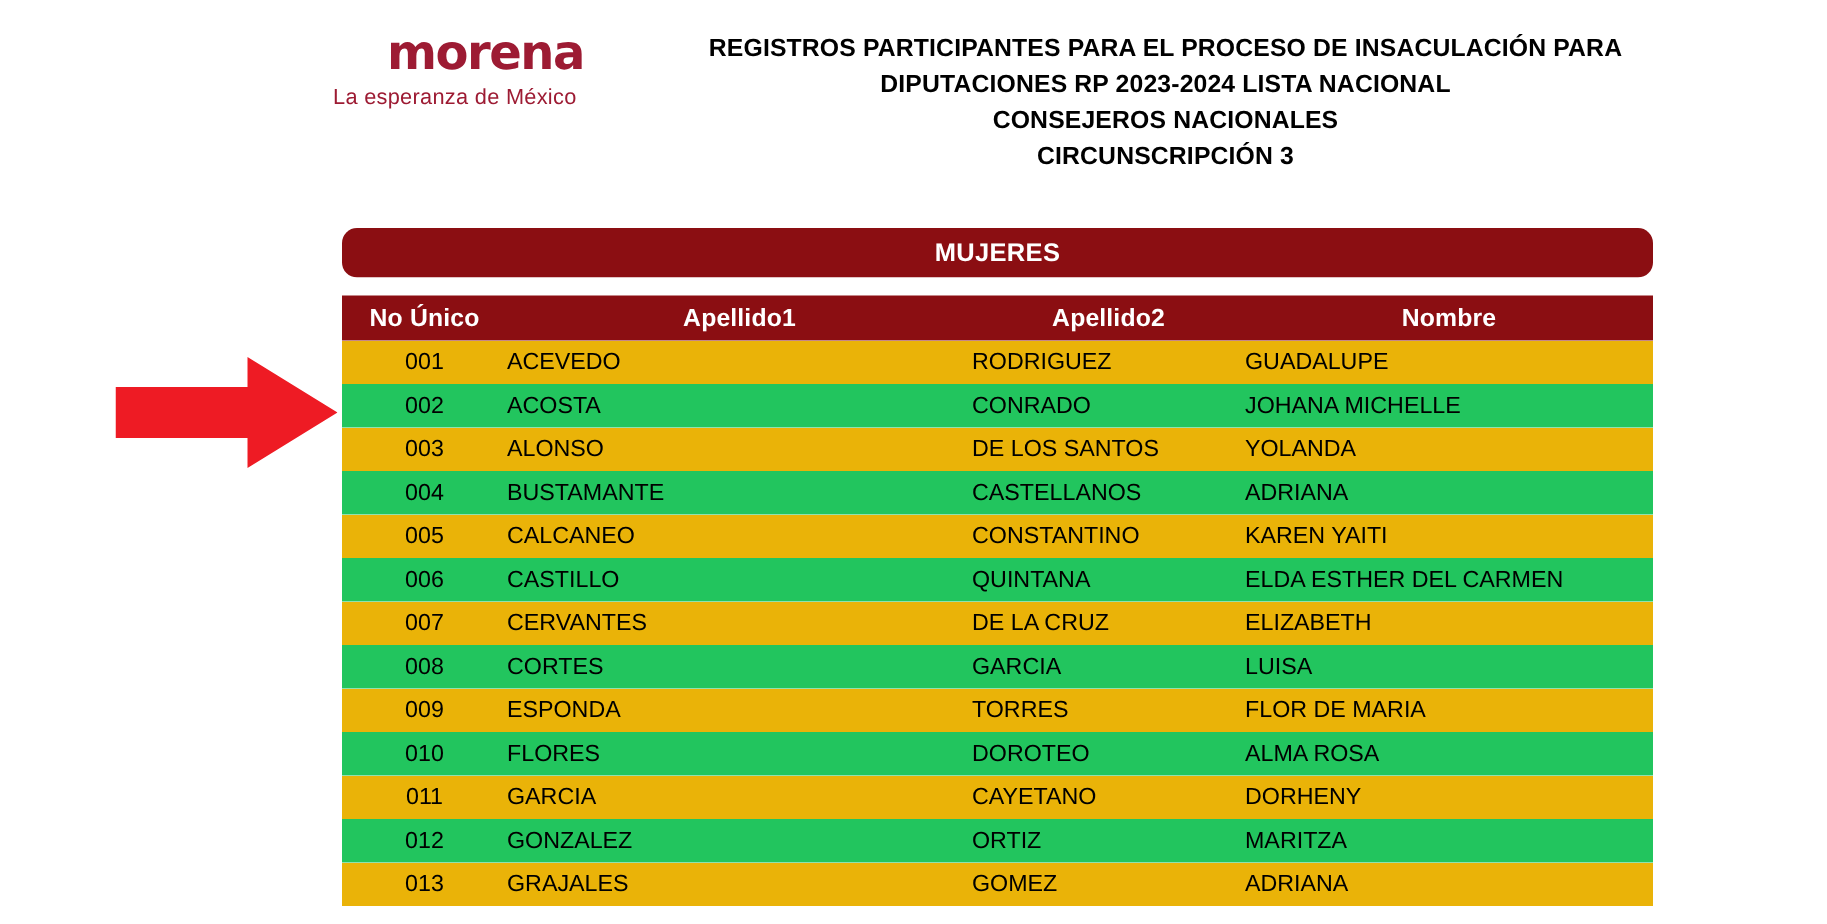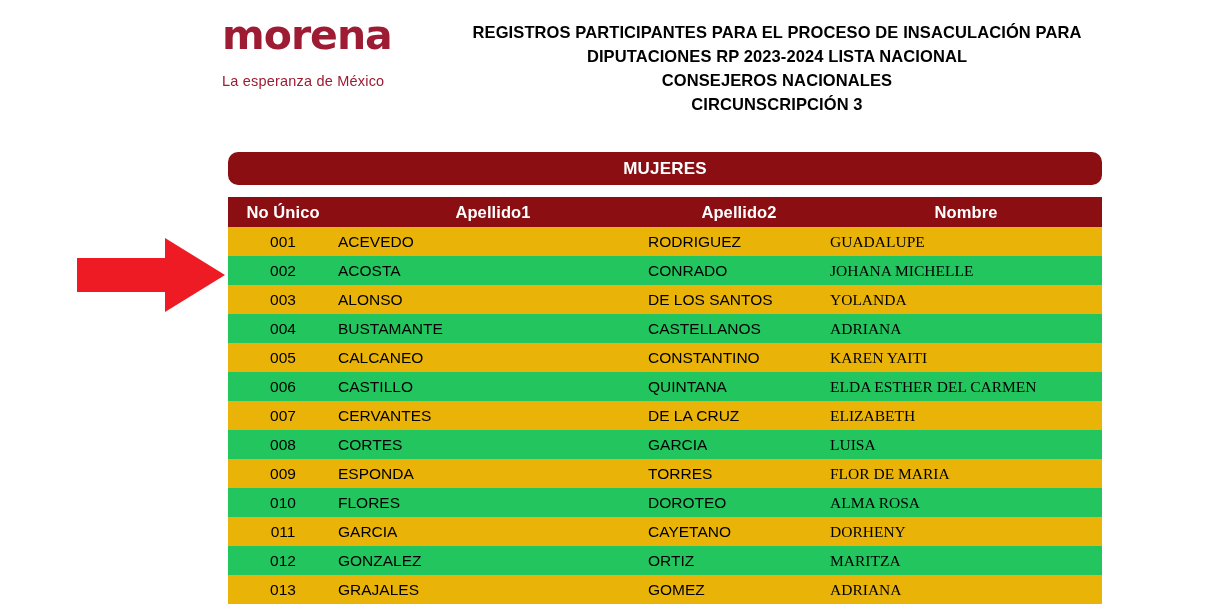--- a/index.html
+++ b/index.html
@@ -23,31 +23,32 @@
   }
   .logo-block {
     width: 230px;
     margin-left: 222px;
     flex: 0 0 auto;
     text-align: left;
   }
   .logo-word {
     color: #9d1b33;
     font-family: "DejaVu Sans", sans-serif;
-    font-size: 41px;
+    font-size: 32px;
     font-weight: bold;
     letter-spacing: -1px;
     line-height: 42px;
+    margin-left: 36px;
   }
   .logo-tag {
     color: #9d1b33;
     font-family: "Liberation Sans", sans-serif;
     font-size: 14.5px;
     line-height: 16px;
-    margin-top: 17px;
+    margin-top: 1px;
     letter-spacing: 0.2px;
   }
   .title-block {
     flex: 1 1 auto;
     text-align: center;
     padding-right: 116px;
     padding-top: 6px;
   }
   .title-line {
     font-family: "Liberation Sans", sans-serif;
@@ -104,21 +105,21 @@
     color: #000000;
     height: 29px;
     padding: 0;
     vertical-align: middle;
     white-space: nowrap;
     overflow: hidden;
   }
   td.c-no { text-align: center; width: 110px; }
   td.c-ap1 { padding-left: 10px; }
   td.c-ap2 { padding-left: 3px; }
-  td.c-nom { padding-left: 3px; font-family: Liberation Serif, serif; }
+  td.c-nom { padding-left: 3px; }
   tbody tr.alt td { background: #22c55e; }
   tbody tr.plain td { background: #eab308; }
 
   
   .arrow {
     position: absolute;
     left: 77px;
     top: 238px;
     width: 148px;
     height: 74px;

